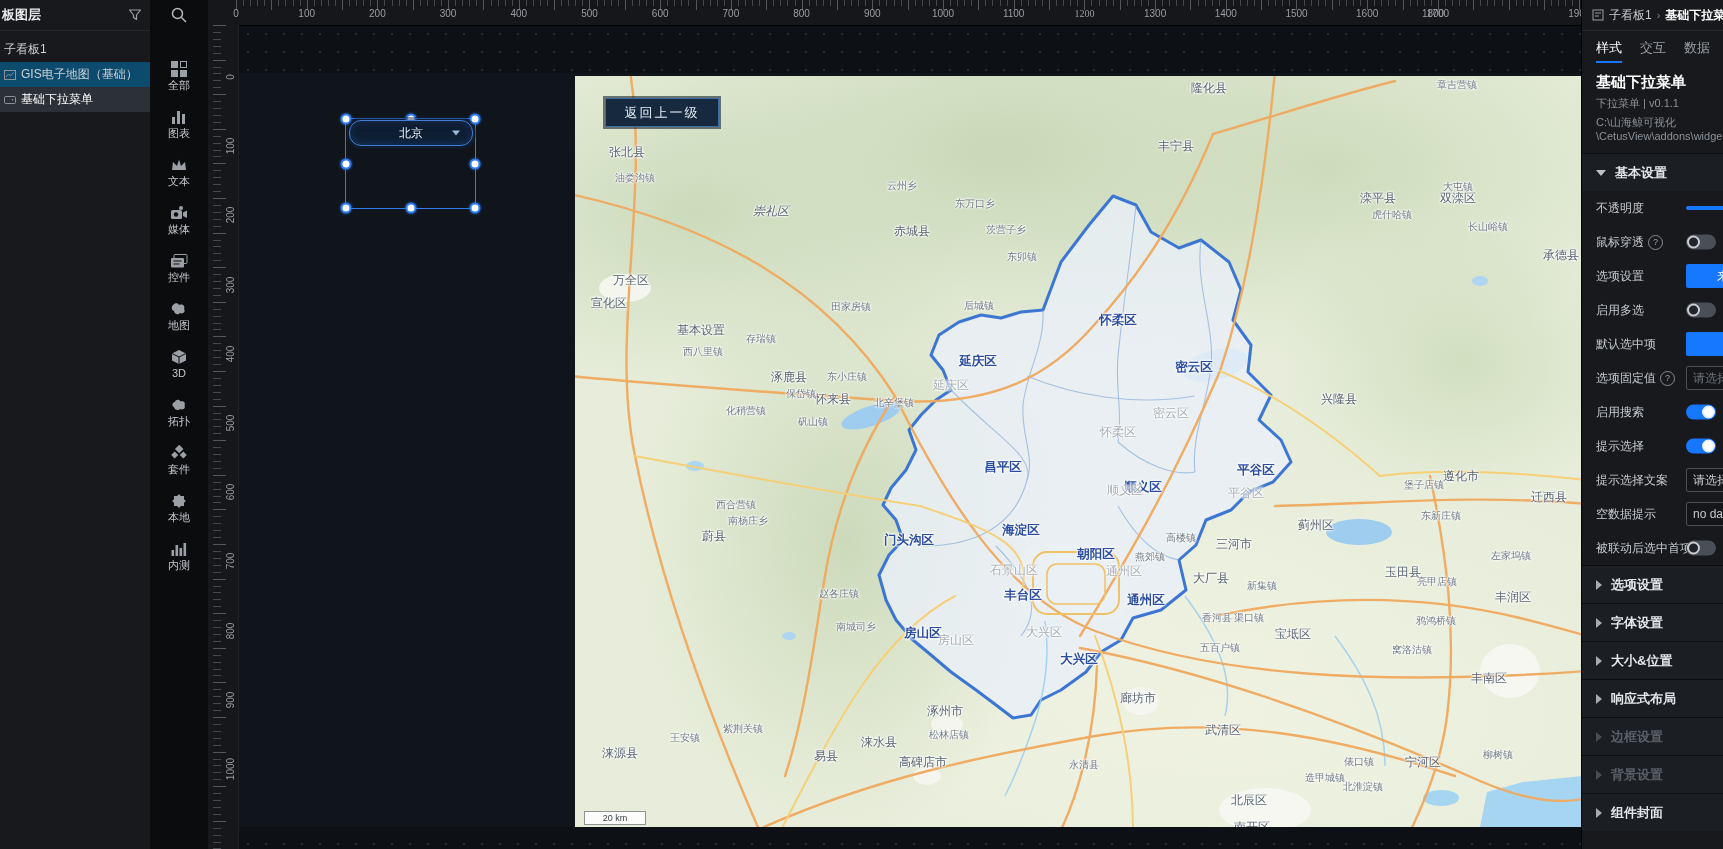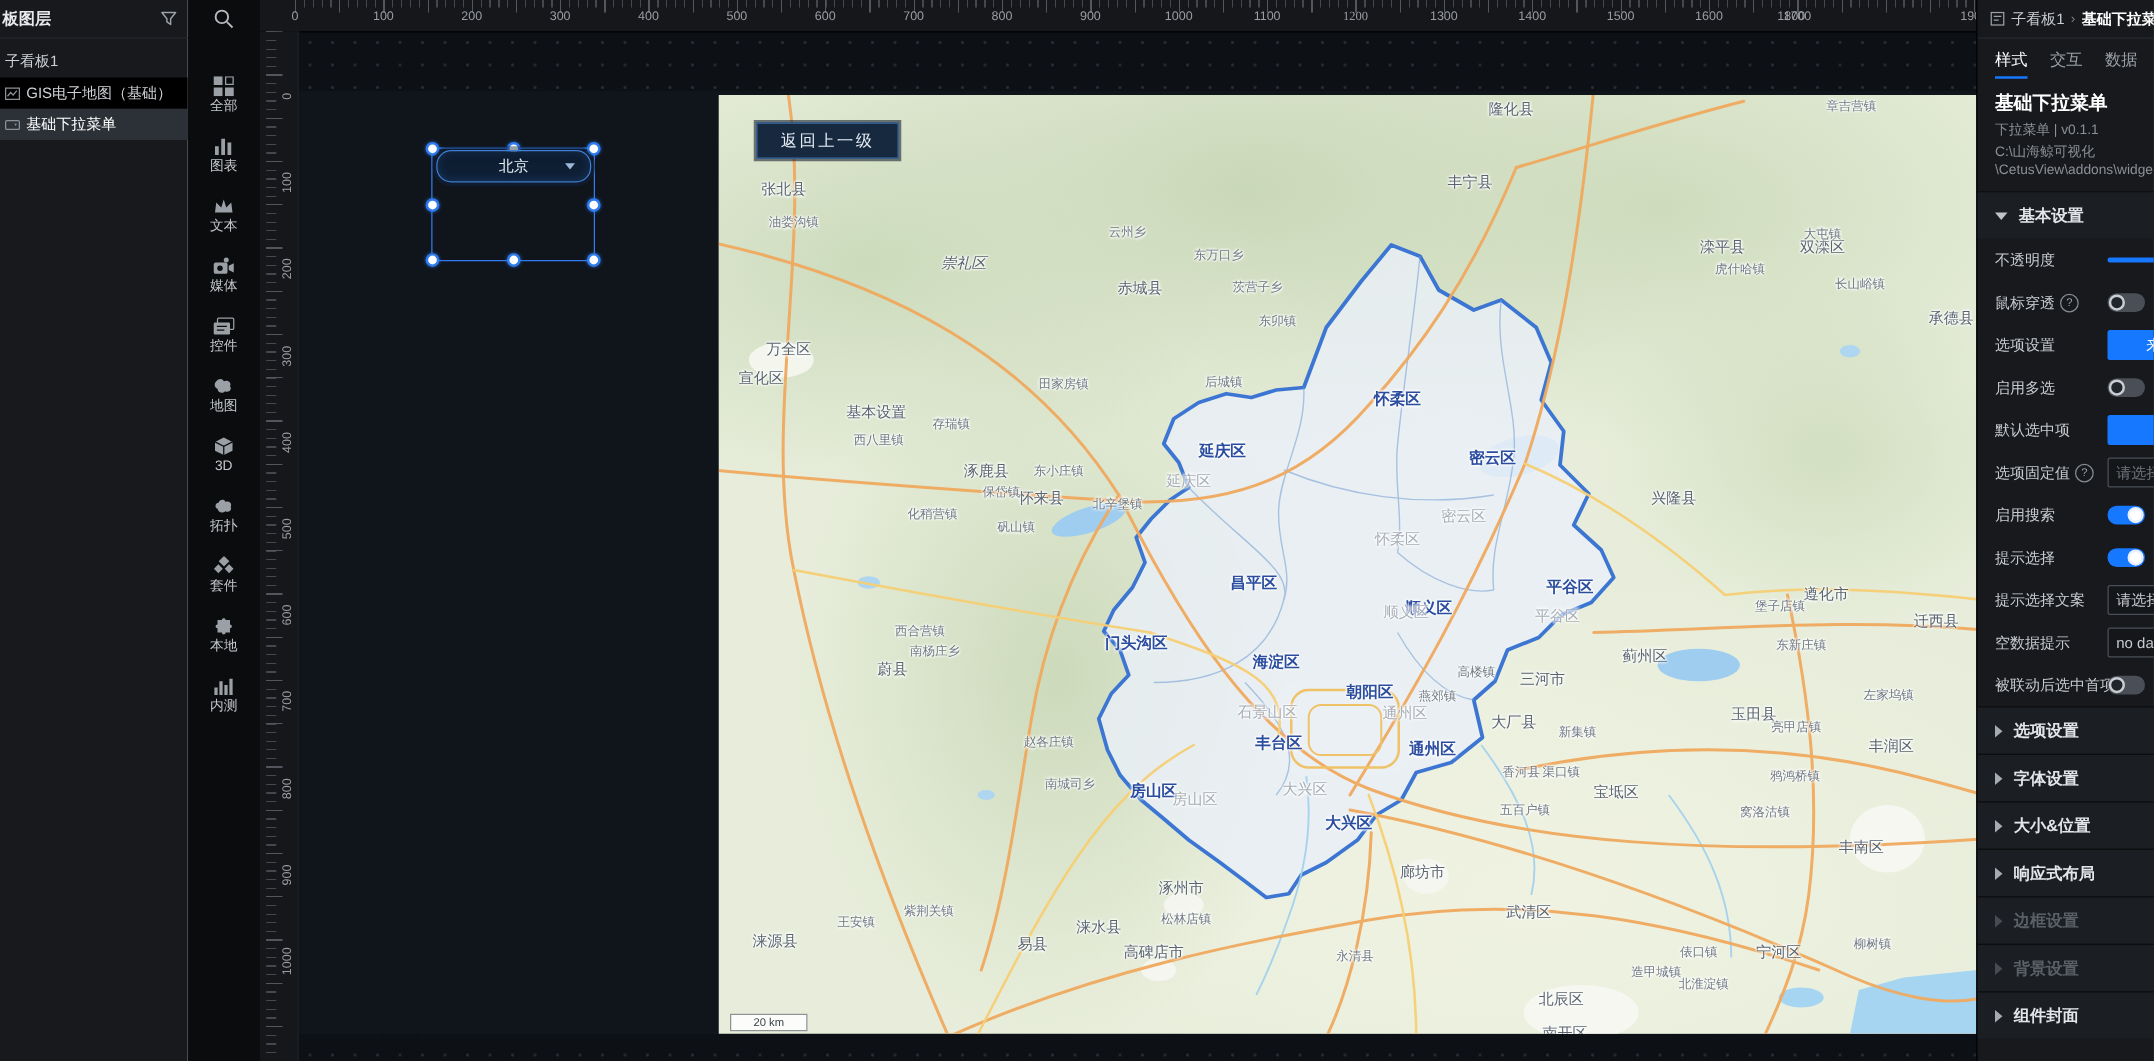--- a/index.html
+++ b/index.html
@@ -6,21 +6,21 @@
   body{
     position:relative;width:1723px;height:849px;overflow:hidden;
     background:#0d1014;font-family:"Liberation Sans","DejaVu Sans",sans-serif;
     color:#d8dadc;-webkit-font-smoothing:antialiased;
   }
   
   .layers-panel{position:absolute;left:0;top:0;width:150px;height:100%;background:#17191d;border-right:4px solid #ffffff;z-index:6;}
   .lp-header{height:30px;display:flex;align-items:center;justify-content:space-between;padding:0 8px 0 2px;border-bottom:1px solid #25282d;}
   .lp-title{font-size:13px;font-weight:bold;color:#e8eaec;white-space:nowrap;}
   .lp-rows{padding-top:6px;}
-  .lp-row{height:25px;display:flex;align-items:center;gap:5px;padding-left:4px;font-size:12px;color:#ced1d5;background:#000000;white-space:nowrap;cursor:default;}
+  .lp-row{height:25px;display:flex;align-items:center;gap:5px;padding-left:4px;font-size:12px;color:#ced1d5;background:#0c4a6e;white-space:nowrap;cursor:default;}
   .lp-row.root{background:transparent;}
   .lp-row.selected{background:#2c3138;color:#ffffff;}
   .row-icon{flex:0 0 auto;width:12px;height:12px;display:inline-flex;}
   
   .icon-toolbar{position:absolute;left:150px;top:0;width:58px;height:100%;background:#0b0c0e;z-index:6;}
   .search-btn{position:absolute;top:6px;left:50%;transform:translateX(-50%);width:18px;height:18px;}
   .tb-items{position:absolute;top:52px;left:0;right:0;}
   .tb-item{height:48px;display:flex;flex-direction:column;align-items:center;justify-content:center;gap:3px;cursor:default;}
   .tb-item .tb-icon{width:18px;height:16px;display:flex;}
   .tb-label{font-size:11px;color:#c3c7cc;line-height:11px;}
@@ -378,21 +378,21 @@
       </svg>
       <div class="map-labels">
           <span class="ml ml-d" style="left: 403px; top: 285px;">延庆区</span>
           <span class="ml ml-d" style="left: 543px; top: 244px;">怀柔区</span>
           <span class="ml ml-d" style="left: 619px; top: 291px;">密云区</span>
           <span class="ml ml-d" style="left: 428px; top: 391px;">昌平区</span>
           <span class="ml ml-d" style="left: 568px; top: 411px;">顺义区</span>
           <span class="ml ml-d" style="left: 681px; top: 394px;">平谷区</span>
           <span class="ml ml-d" style="left: 446px; top: 454px;">海淀区</span>
           <span class="ml ml-d" style="left: 521px; top: 478px;">朝阳区</span>
-          <span class="ml ml-d" style="left: 334px; top: 439px; text-align: right;">门头沟区</span>
+          <span class="ml ml-d" style="left: 334px; top: 464px; text-align: right;">门头沟区</span>
           <span class="ml ml-d" style="left: 448px; top: 519px;">丰台区</span>
           <span class="ml ml-d" style="left: 571px; top: 524px;">通州区</span>
           <span class="ml ml-d" style="left: 348px; top: 557px;">房山区</span>
           <span class="ml ml-d" style="left: 504px; top: 583px;">大兴区</span>
           <span class="ml ml-i" style="left: 376px; top: 309px;">延庆区</span>
           <span class="ml ml-i" style="left: 543px; top: 356px;">怀柔区</span>
           <span class="ml ml-i" style="left: 596px; top: 337px;">密云区</span>
           <span class="ml ml-i" style="left: 550px; top: 414px;">顺义区</span>
           <span class="ml ml-i" style="left: 439px; top: 494px;">石景山区</span>
           <span class="ml ml-i" style="left: 549px; top: 495px;">通州区</span>
@@ -426,21 +426,21 @@
           <span class="ml ml-c" style="left: 974px; top: 421px;">迁西县</span>
           <span class="ml ml-c" style="left: 764px; top: 323px;">兴隆县</span>
           <span class="ml ml-c" style="left: 986px; top: 179px;">承德县</span>
           <span class="ml ml-c" style="left: 803px; top: 122px;">滦平县</span>
           <span class="ml ml-c" style="left: 883px; top: 122px;">双滦区</span>
           <span class="ml ml-c" style="left: 601px; top: 70px;">丰宁县</span>
           <span class="ml ml-c" style="left: 634px; top: 12px;">隆化县</span>
           <span class="ml ml-c" style="left: 337px; top: 155px;">赤城县</span>
           <span class="ml ml-c" style="left: 938px; top: 521px;">丰润区</span>
           <span class="ml ml-c" style="left: 914px; top: 602px;">丰南区</span>
-          <span class="ml ml-t" style="left: 882px; top: 9px; margin-left: 24px;">章吉营镇</span>
+          <span class="ml ml-t" style="left: 882px; top: 9px;">章吉营镇</span>
           <span class="ml ml-t" style="left: 883px; top: 111px;">大屯镇</span>
           <span class="ml ml-t" style="left: 817px; top: 139px;">虎什哈镇</span>
           <span class="ml ml-t" style="left: 913px; top: 151px;">长山峪镇</span>
           <span class="ml ml-t" style="left: 327px; top: 110px;">云州乡</span>
           <span class="ml ml-t" style="left: 400px; top: 128px;">东万口乡</span>
           <span class="ml ml-t" style="left: 431px; top: 154px;">茨营子乡</span>
           <span class="ml ml-t" style="left: 447px; top: 181px;">东卯镇</span>
           <span class="ml ml-t" style="left: 60px; top: 102px;">油娄沟镇</span>
           <span class="ml ml-t" style="left: 276px; top: 231px;">田家房镇</span>
           <span class="ml ml-t" style="left: 404px; top: 230px;">后城镇</span>

